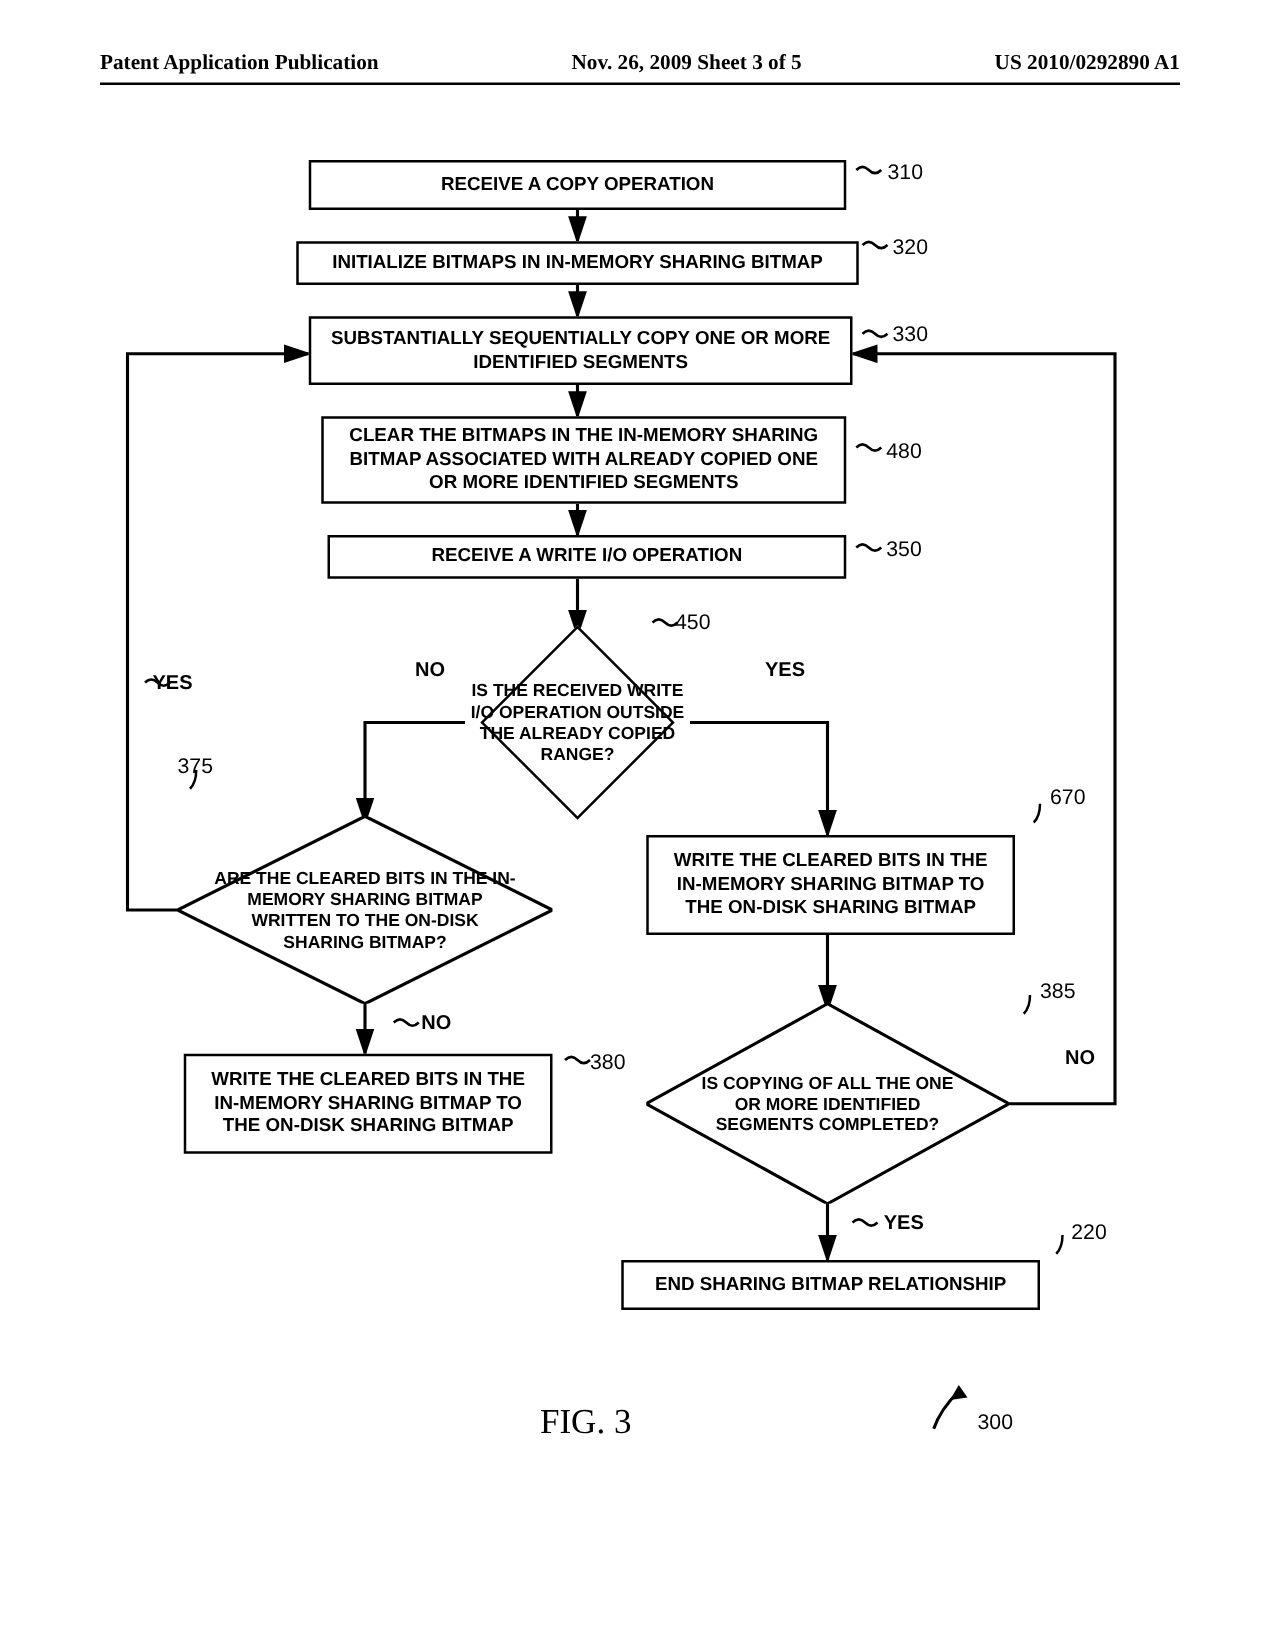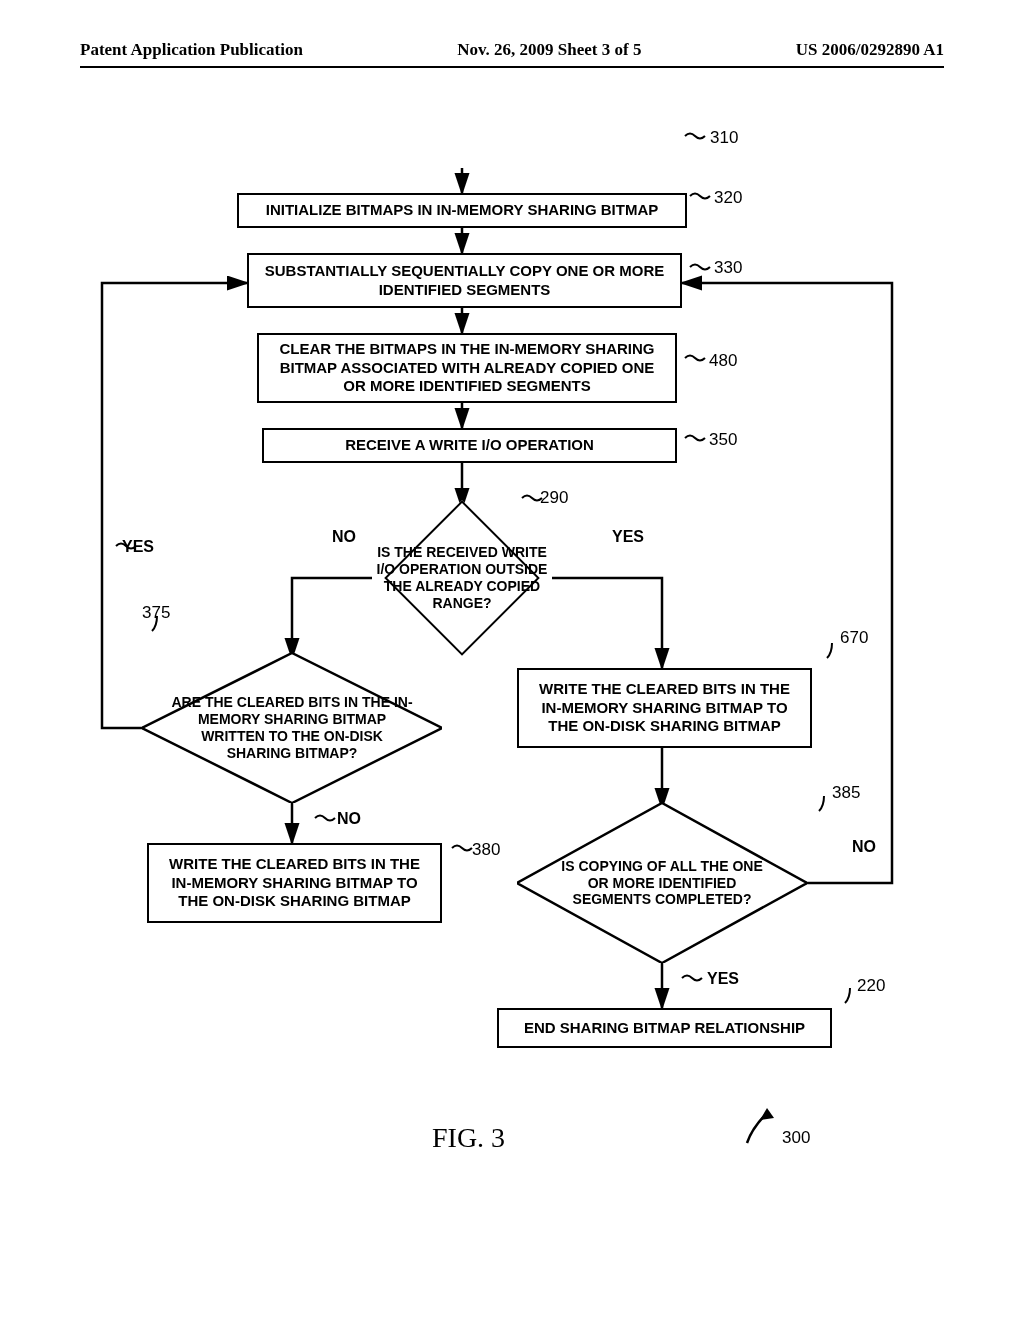--- a/index.html
+++ b/index.html
@@ -88,21 +88,21 @@
     height: 1050px;
   }
 </style>
 </head>
 <body>
 
 <div class="page">
   <div class="header-line">
     <span>Patent Application Publication</span>
     <span>Nov. 26, 2009  Sheet 3 of 5</span>
-    <span>US 2006/0292890 A1</span>
+    <span>US 2010/0292890 A1</span>
   </div>
 
   <div class="diagram">
 
     <svg class="lines">
       <defs>
         <marker id="arrow" markerWidth="10" markerHeight="10" refX="8" refY="3" orient="auto">
           <path d="M0,0 L0,6 L9,3 z" fill="#000"></path>
         </marker>
       </defs>
@@ -152,20 +152,23 @@
       <path d="M742,688 q0,10 -5,15" stroke="#000" stroke-width="2" fill="none"></path>
 
       <path d="M768,880 q0,10 -5,15" stroke="#000" stroke-width="2" fill="none"></path>
 
       <path d="M600,870 q5,-5 10,0 q5,5 10,0" stroke="#000" stroke-width="2" fill="none"></path>
 
       <path d="M685,1005 q-15,15 -20,30" stroke="#000" stroke-width="2.5" fill="none"></path>
       <polygon points="685,1000 678,1012 692,1010" fill="#000"></polygon>
     </svg>
 
+    <div class="box" style="left:165px; top:20px; width:430px; height:40px;">
+        <span>RECEIVE A COPY OPERATION</span>
+      </div>
     <div class="ref" style="left:628px; top:20px;">310</div>
 
     <div class="box" style="left:155px; top:85px; width:450px; height:35px;">
         <span>INITIALIZE BITMAPS IN IN-MEMORY SHARING BITMAP</span>
       </div>
     <div class="ref" style="left:632px; top:80px;">320</div>
 
     <div class="box" style="left:165px; top:145px; width:435px; height:55px;">
         <span>SUBSTANTIALLY SEQUENTIALLY COPY ONE OR MORE IDENTIFIED SEGMENTS</span>
       </div>
@@ -180,21 +183,21 @@
         <span>RECEIVE A WRITE I/O OPERATION</span>
       </div>
     <div class="ref" style="left:627px; top:322px;">350</div>
 
     <div class="diamond-wrap" style="left:290px; top:400px; width:180px; height:140px;">
       <div class="diamond" style="left:35px; top:15px; width:110px; height:110px;"></div>
       <div class="diamond-text" style="left:0; top:0; width:180px; height:140px;">
           <span>IS THE RECEIVED WRITE I/O OPERATION OUTSIDE THE ALREADY COPIED RANGE?</span>
         </div>
     </div>
-    <div class="ref" style="left:458px; top:380px;">290</div>
+    <div class="ref" style="left:458px; top:380px;">450</div>
     <div class="label" style="left:250px; top:420px;">NO</div>
     <div class="label" style="left:530px; top:420px;">YES</div>
 
     <div class="diamond-wrap" style="left:60px; top:545px; width:300px; height:150px;">
       <svg width="300" height="150" style="position:absolute;top:0;left:0;">
           <polygon points="150,0 300,75 150,150 0,75" fill="#fff" stroke="#000" stroke-width="2.5"></polygon>
         </svg>
       <div class="diamond-text" style="left:25px; top:20px; width:250px; height:110px;">
           <span>ARE THE CLEARED BITS IN THE IN-MEMORY SHARING BITMAP WRITTEN TO THE ON-DISK SHARING BITMAP?</span>
         </div>

